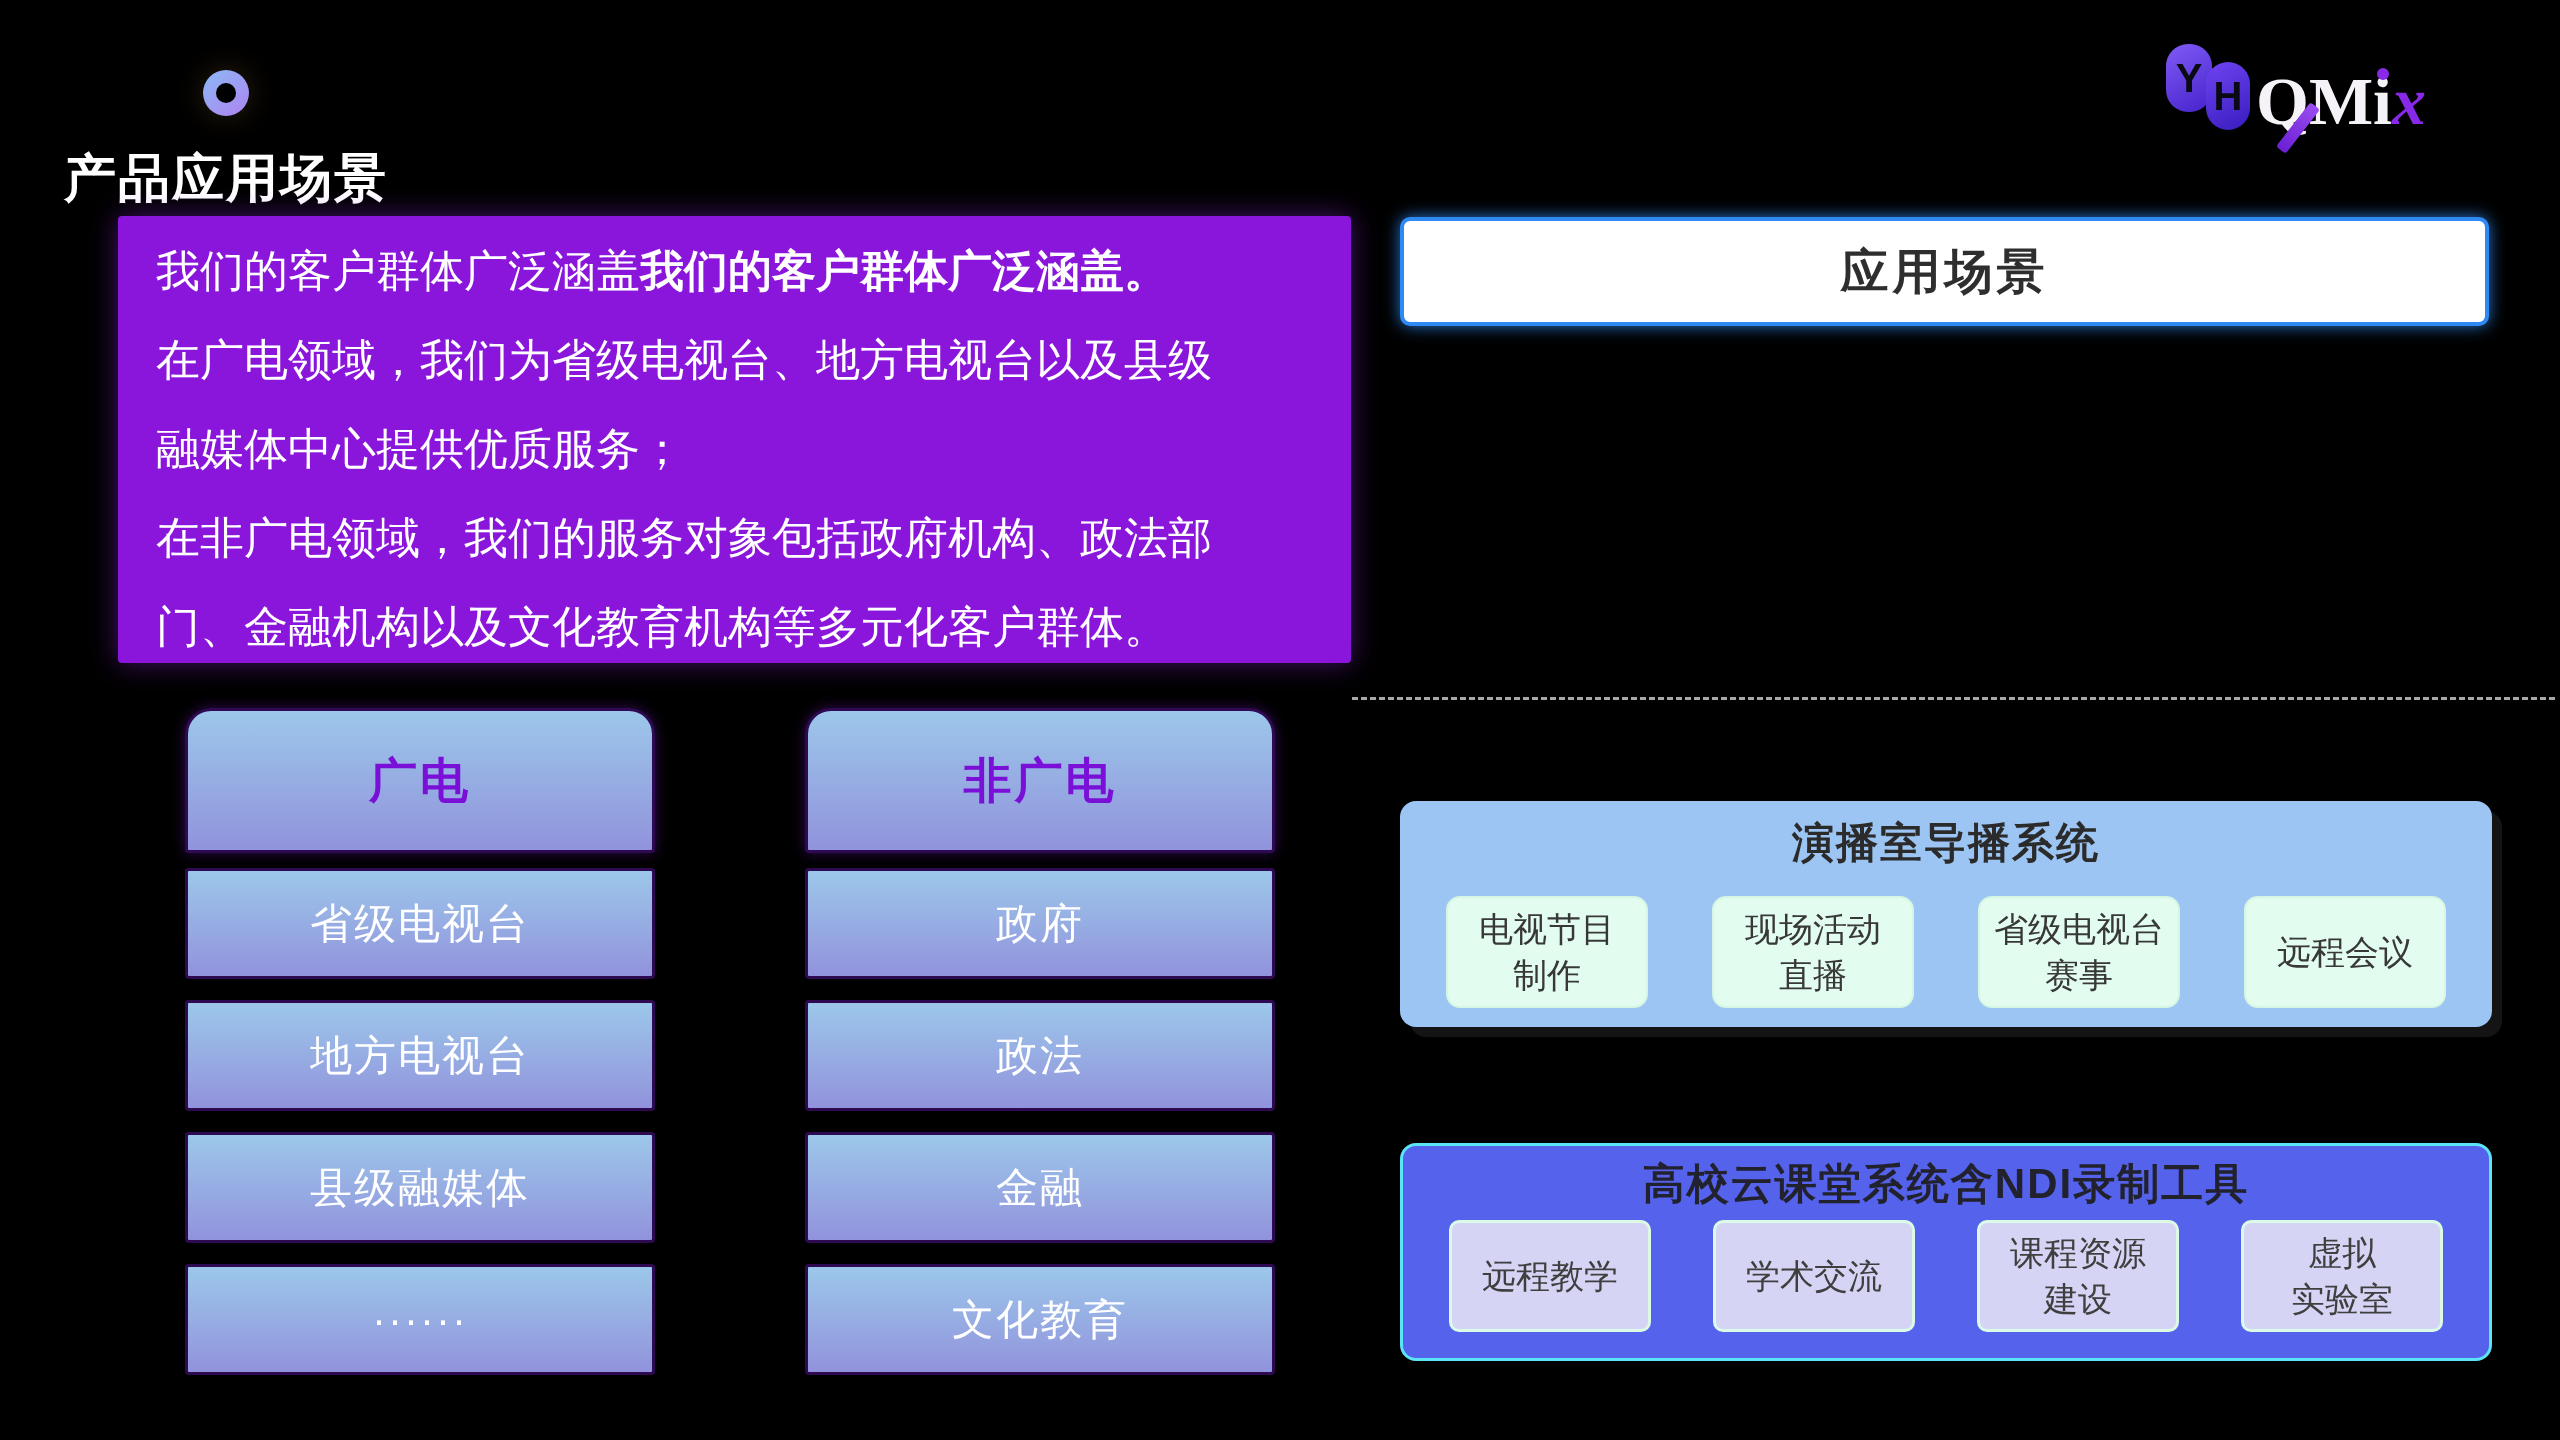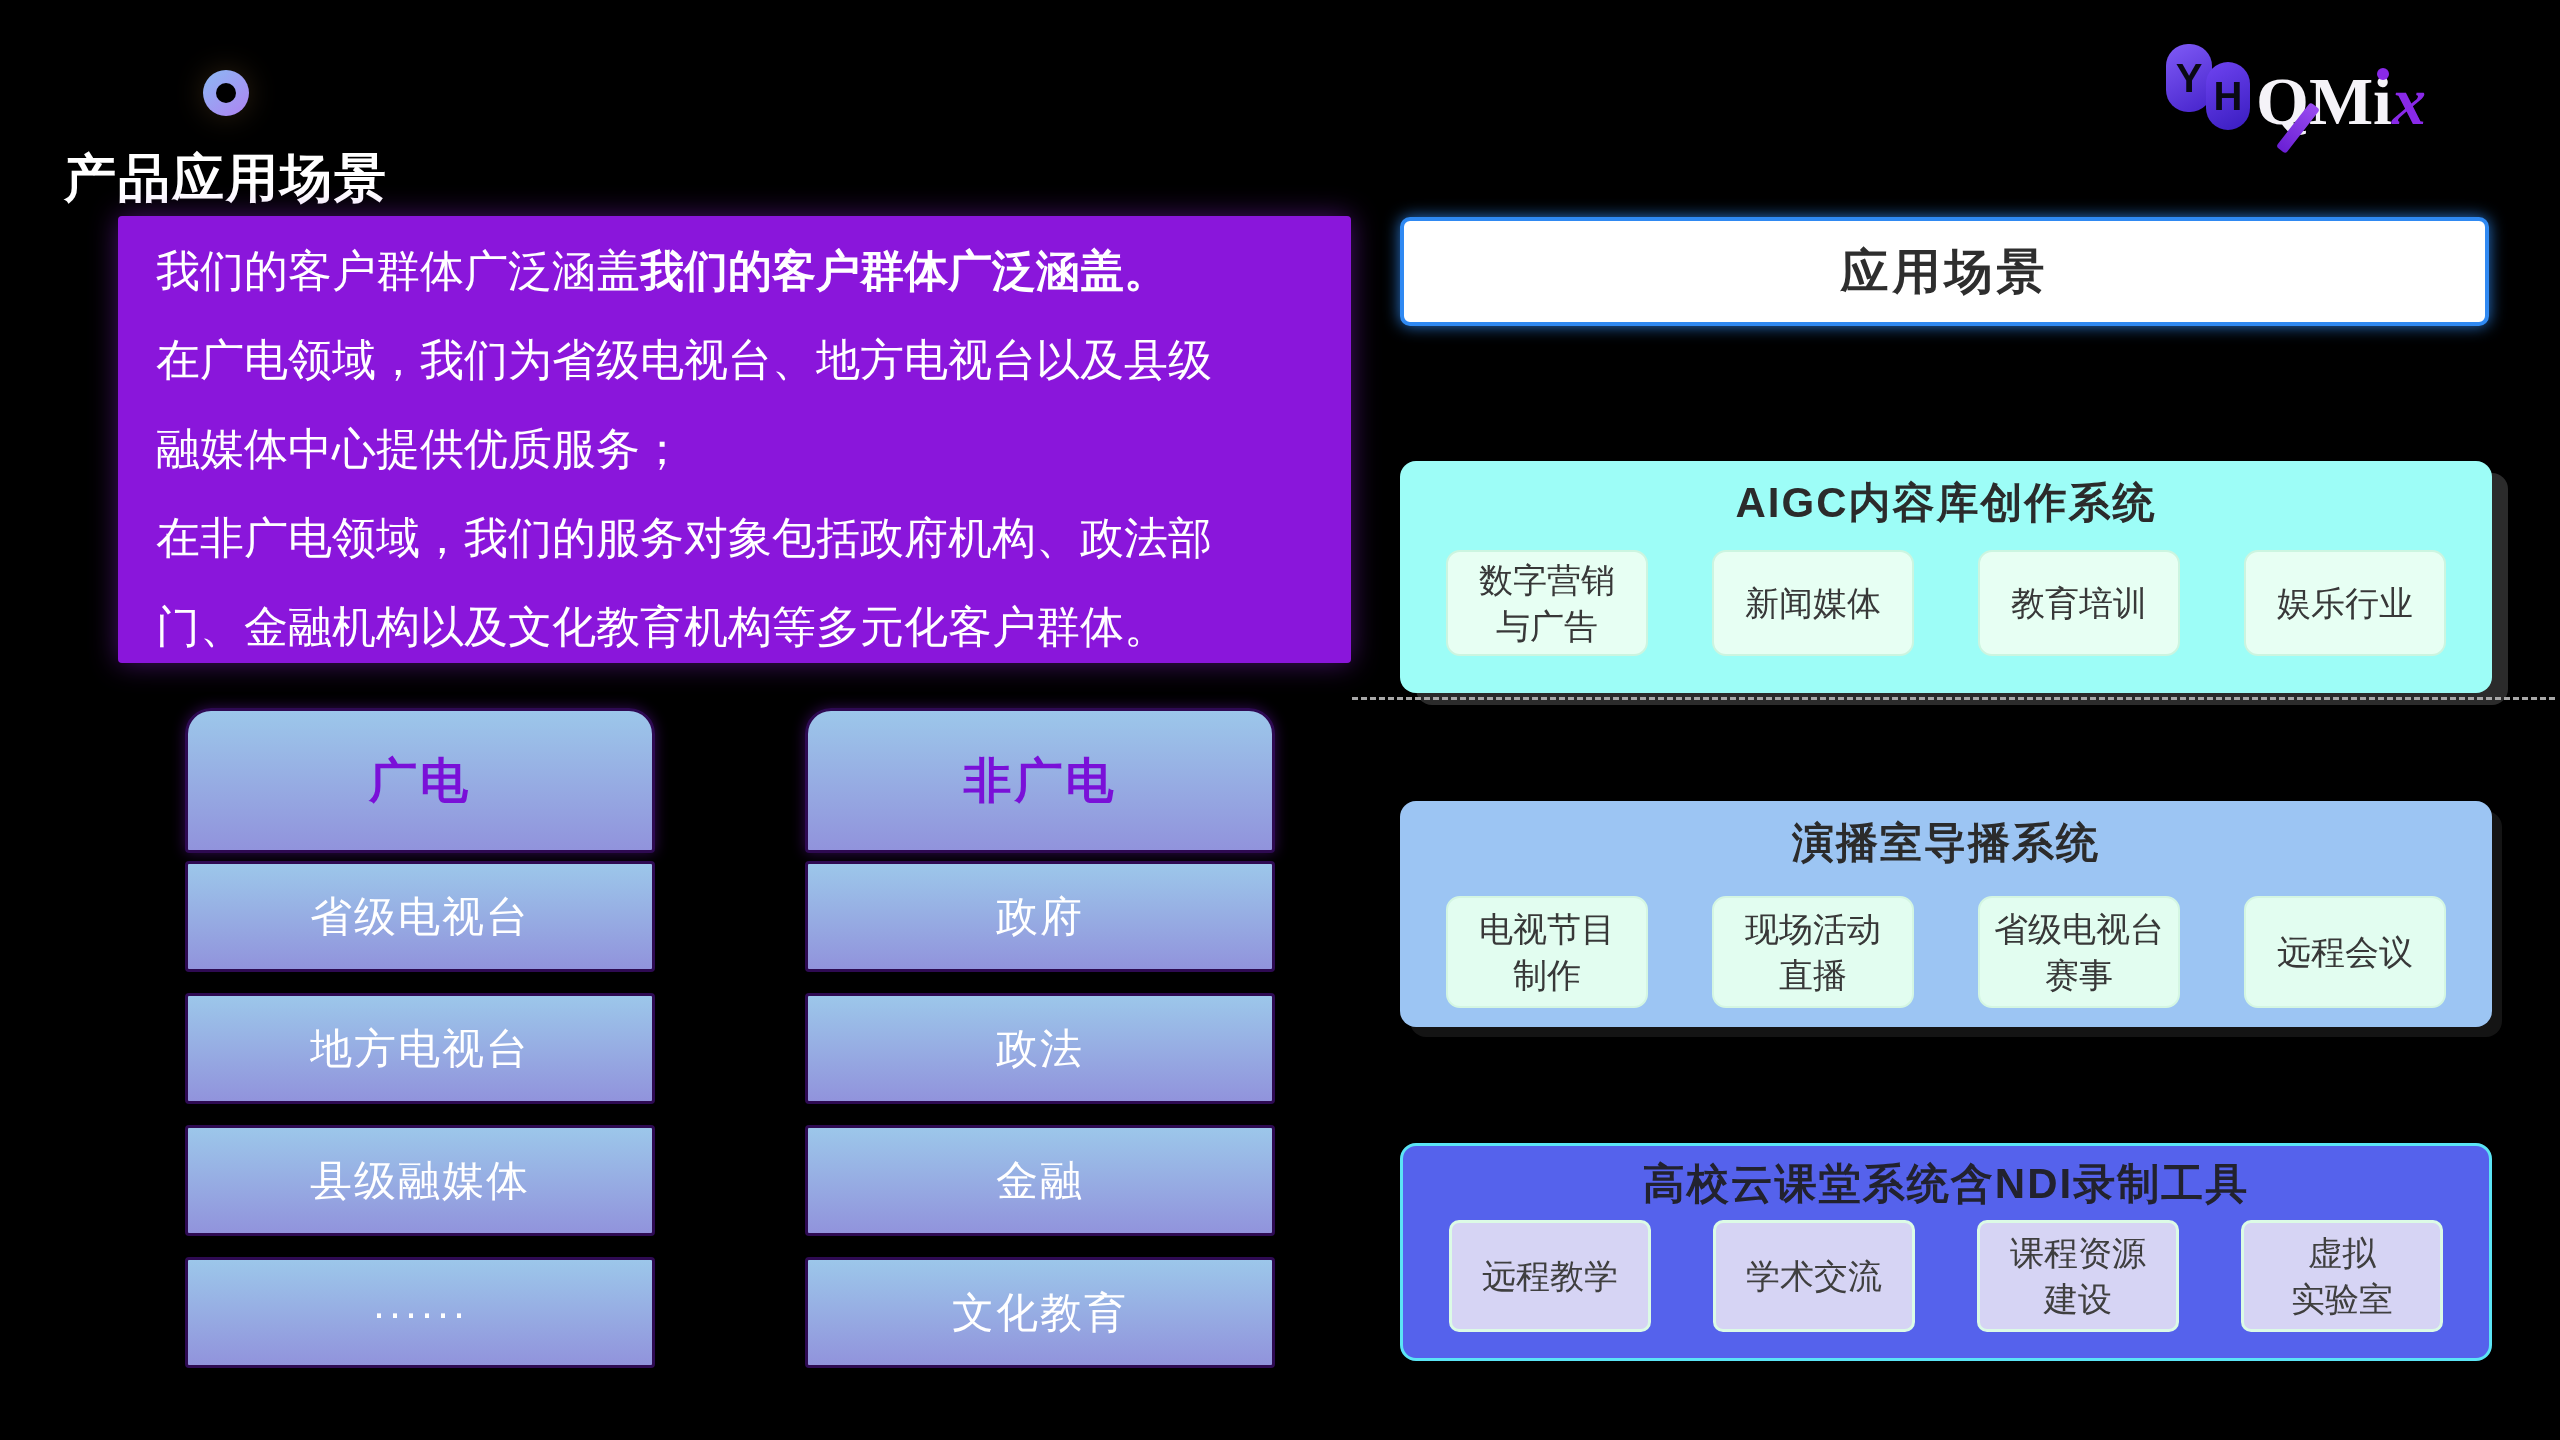--- a/index.html
+++ b/index.html
@@ -42,21 +42,21 @@
     box-shadow:0 0 28px rgba(150,40,230,.45);
     color:#fff;font-size:44px;line-height:89px;}
   .intro p{margin:0;white-space:pre-line;}
   .intro .p1{white-space:normal;}
   .intro .b{font-weight:700;}
 
   
   .cust-col{position:absolute;top:708px;width:470px;display:flex;flex-direction:column;}
   .cust-col.c1{left:185px;}
   .cust-col.c2{left:805px;}
-  .cust-head{height:145px;box-sizing:border-box;margin-bottom:8px;
+  .cust-head{height:145px;box-sizing:border-box;margin-bottom:15px;
     border:3px solid #2e0a52;border-radius:26px 26px 4px 4px;
     background:linear-gradient(180deg,#9cc7ea 0%,#9193dc 100%);
     display:flex;align-items:center;justify-content:center;
     color:#7a10d8;font-size:48px;font-weight:700;letter-spacing:3px;
     box-shadow:0 0 14px rgba(90,20,150,.55);}
   .cust-item{height:111px;box-sizing:border-box;margin-bottom:21px;
     border:3px solid #2e0a52;border-radius:4px;
     background:linear-gradient(180deg,#9cc7ea 0%,#9193dc 100%);
     display:flex;align-items:center;justify-content:center;
     color:#fff;font-size:42px;letter-spacing:2px;}
@@ -132,30 +132,20 @@
   <div class="cust-col c2">
     <div class="cust-head">非广电</div>
     <div class="cust-item">政府</div>
     <div class="cust-item">政法</div>
     <div class="cust-item">金融</div>
     <div class="cust-item">文化教育</div>
   </div>
 
   <div class="app-header">应用场景</div>
 
-  <div class="sec sec-aigc">
-    <div class="sec-title">AIGC内容库创作系统</div>
-    <div class="sec-items">
-      <div class="sec-item">数字营销
-与广告</div>
-      <div class="sec-item">新闻媒体</div>
-      <div class="sec-item">教育培训</div>
-      <div class="sec-item">娱乐行业</div>
-    </div>
-  </div>
 
   <div class="dashed-divider"></div>
 
   <div class="sec sec-studio">
     <div class="sec-title">演播室导播系统</div>
     <div class="sec-items">
       <div class="sec-item">电视节目
 制作</div>
       <div class="sec-item">现场活动
 直播</div>

